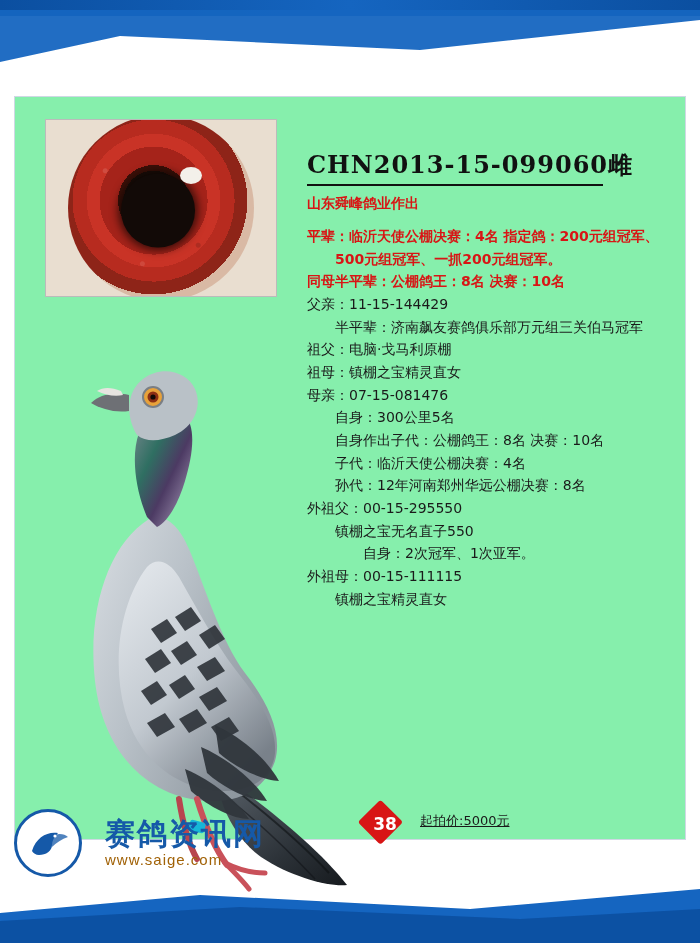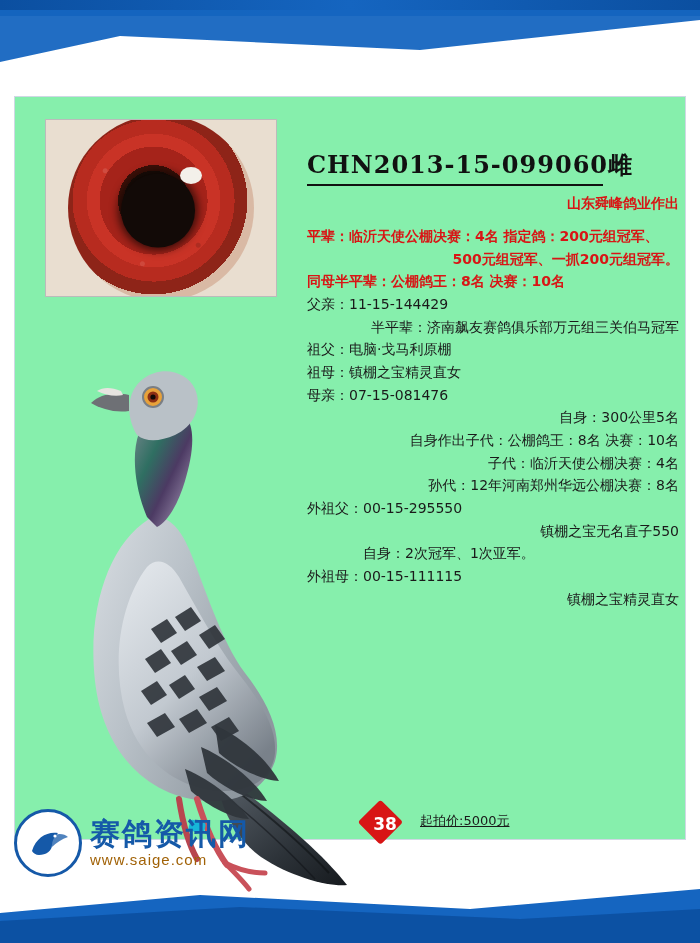--- a/index.html
+++ b/index.html
@@ -150,38 +150,37 @@
     height: 2px;
     background: #111111;
     margin-top: 3px;
   }
   .breeder {
     margin-top: 9px;
     font-family: "DejaVu Sans", sans-serif;
     font-size: 14px;
     color: #d81515;
     font-weight: bold;
-    text-align: right;
   }
   .ped {
     margin-top: 12px;
     font-family: "DejaVu Sans", sans-serif;
     font-size: 14px;
     color: #1a1a1a;
     line-height: 1.62;
   }
   .ped .red {
     color: #d81515;
     font-weight: bold;
   }
   .ped .row {
     white-space: nowrap;
   }
   .i1 { padding-left: 0; }
-  .i2 { padding-left: 28px; text-align: right; }
+  .i2 { padding-left: 28px; }
   .i3 { padding-left: 56px; }
 
   
   .lot-badge {
     position: absolute;
     left: 363px; top: 802px;
     width: 44px; height: 44px;
   }
   .lot-badge .diamond {
     position: absolute;
@@ -232,20 +231,21 @@
   }
   .dove-badge .dove {
     position: absolute;
     left: 50%; top: 50%;
     transform: translate(-50%, -50%);
   }
   .site-text {
     display: flex;
     flex-direction: column;
     justify-content: center;
+    margin-left: 15px;
   }
   .site-name {
     font-family: "DejaVu Sans", sans-serif;
     font-size: 30px;
     font-weight: bold;
     color: #1559a8;
     letter-spacing: 2px;
     line-height: 1.05;
   }
   .site-url {

